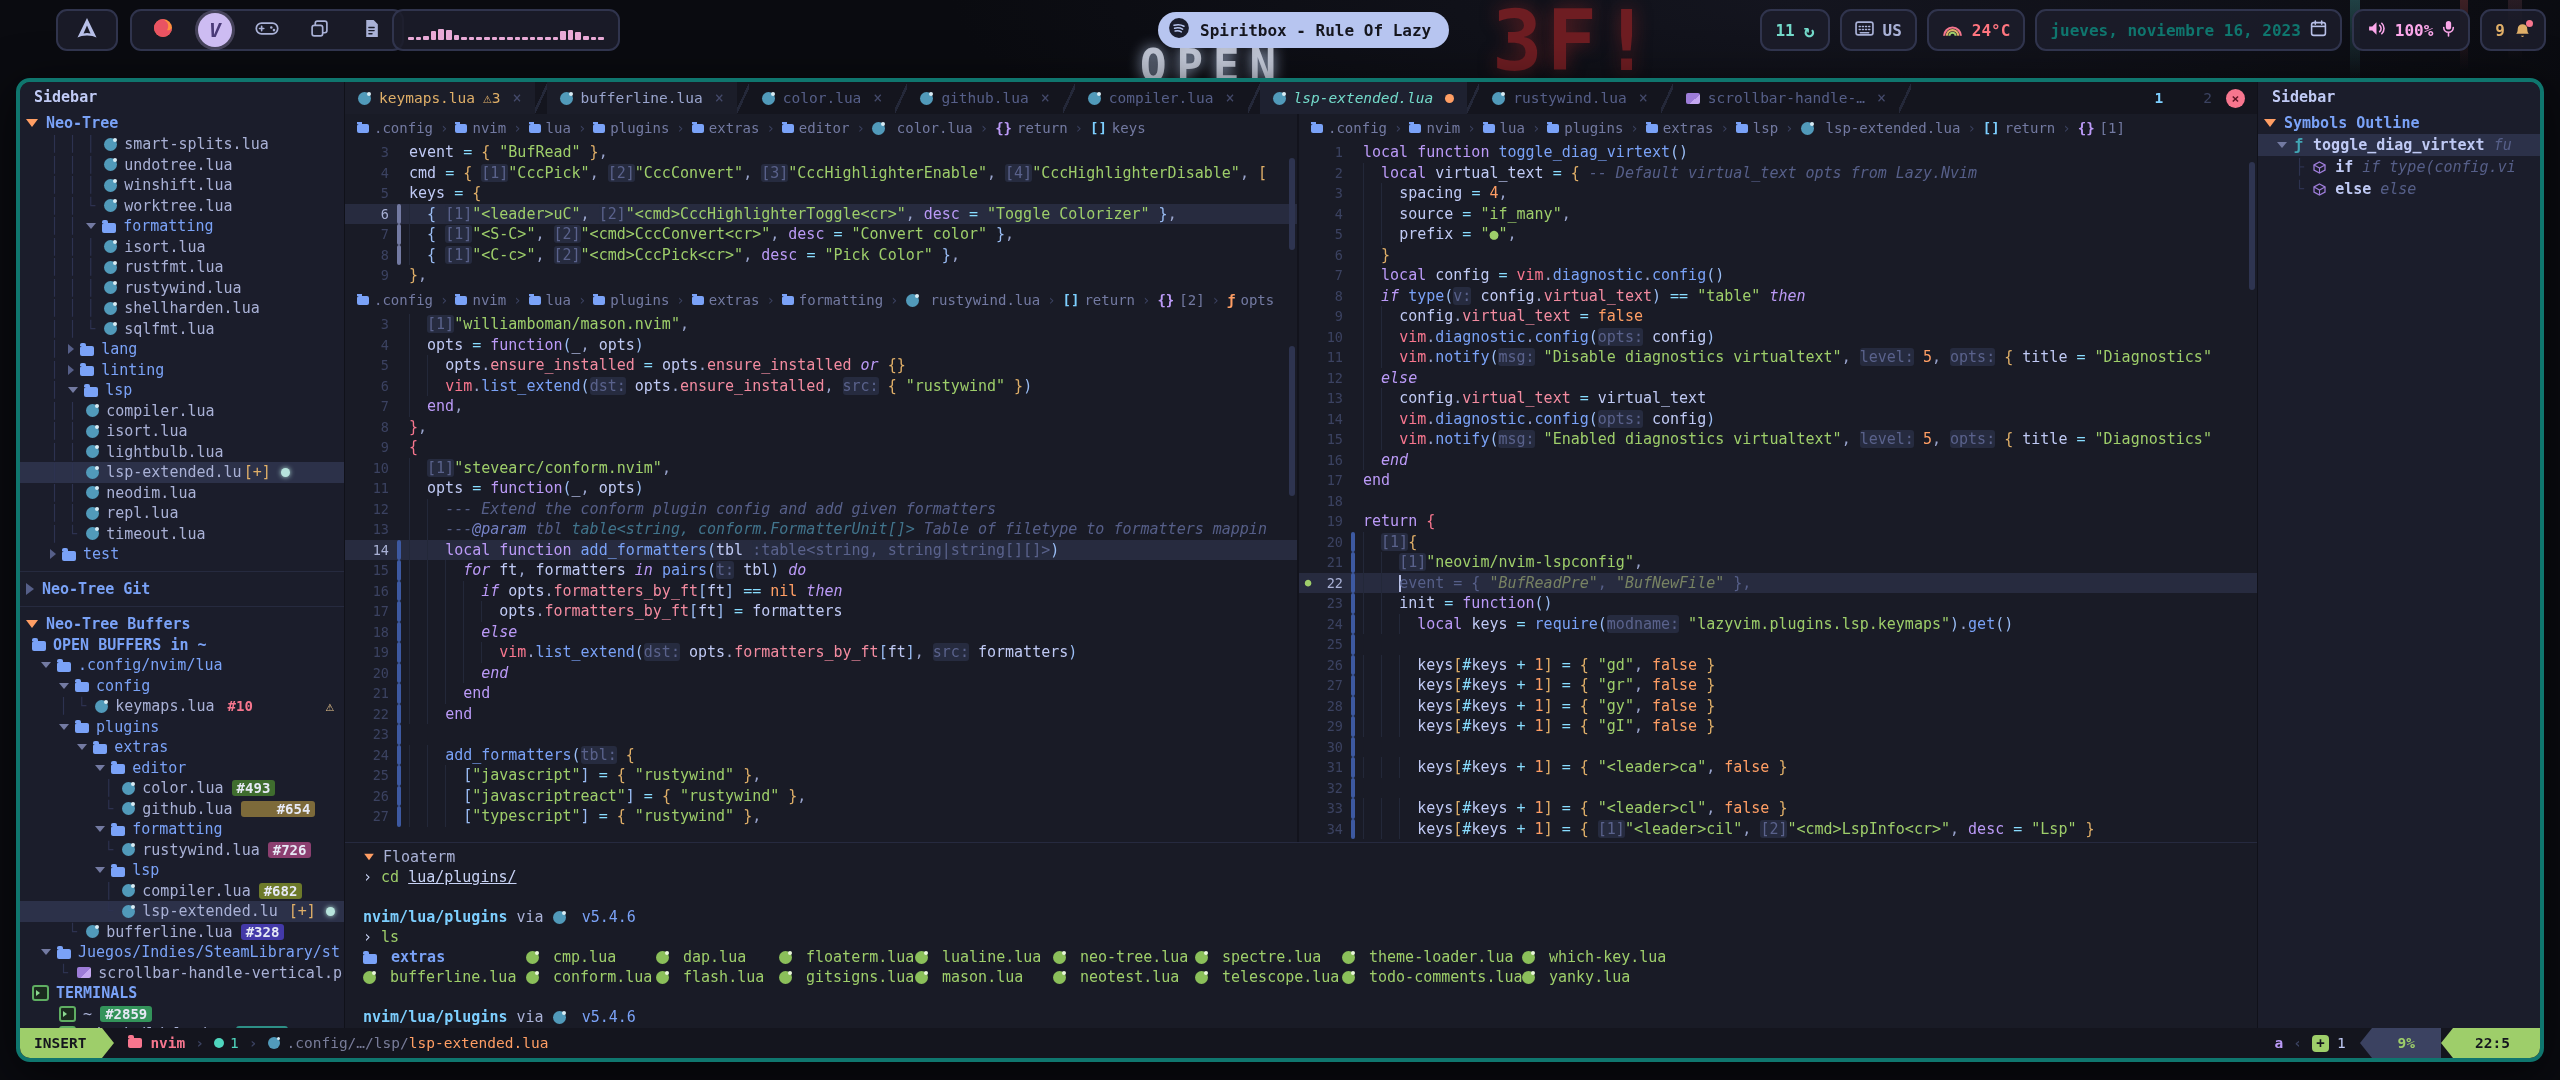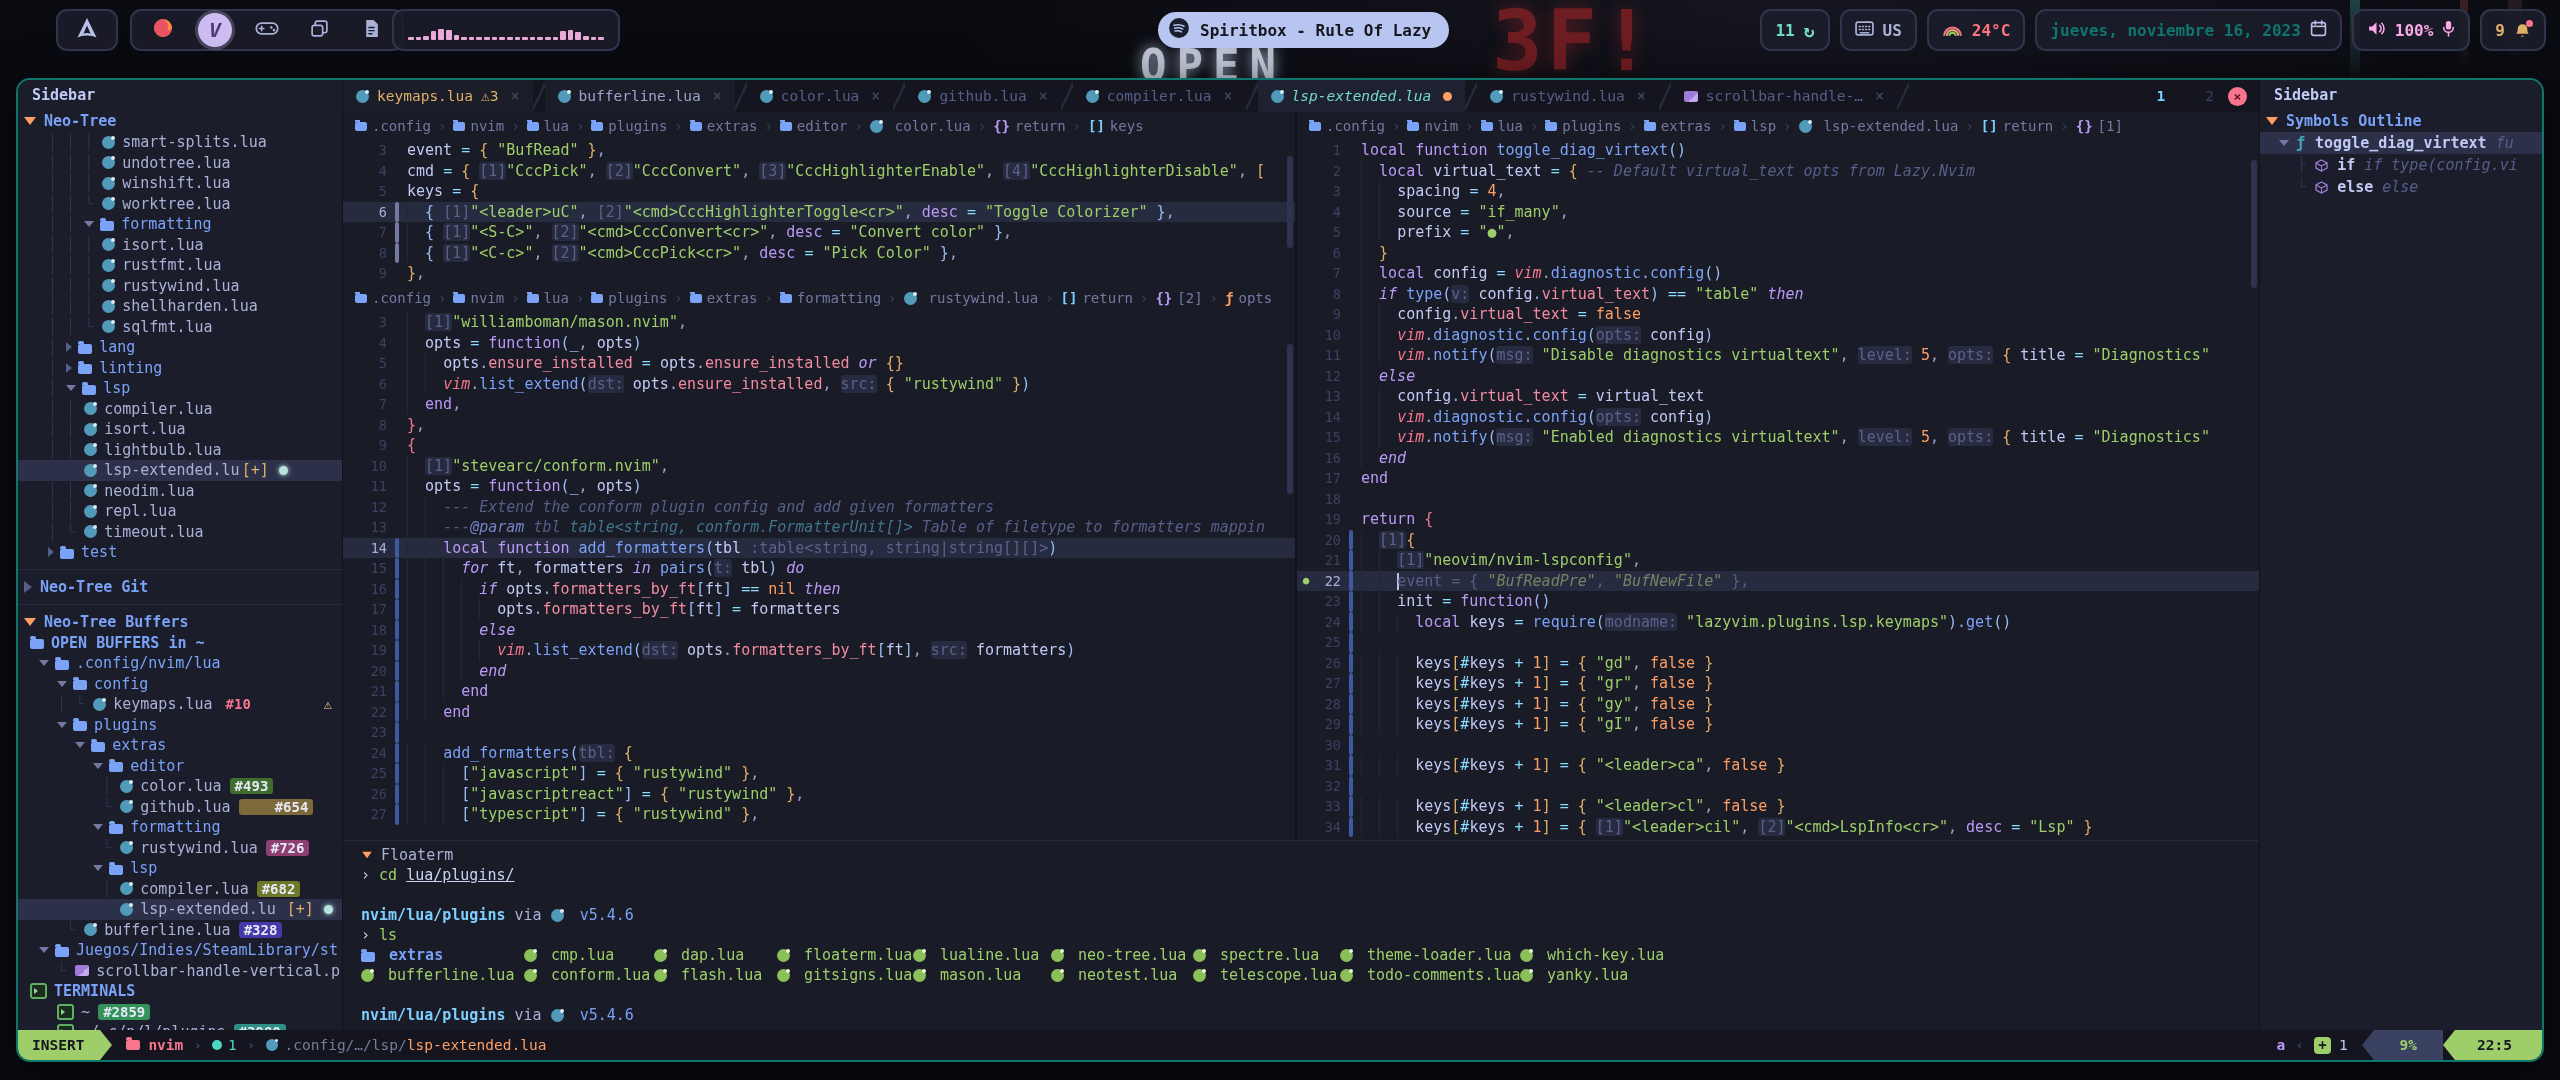--- a/index.html
+++ b/index.html
@@ -30,21 +30,21 @@
      display:flex;align-items:center;gap:10px;padding:0 18px 0 10px;color:#15161e;font-weight:bold;font-size:16px;}
   #tb-right{position:absolute;right:14px;top:9px;display:flex;gap:10px;}
   .widget{position:static !important;display:flex;align-items:center;gap:9px;height:42px;
      background:rgba(27,29,42,.88);border:2px solid #30344d;border-radius:11px;padding:0 13px;box-sizing:border-box;
      font-size:16px;font-weight:bold;}
   .w-refresh{color:#73daca;font-size:18px;}
   .bell-wrap{position:relative;display:flex;}
   .bell-dot{position:absolute;right:-2px;top:-2px;width:7px;height:7px;border-radius:50%;background:#f7768e;}
   
   #window{position:absolute;left:16px;top:78px;width:2528px;height:984px;z-index:4;
-     background:#191b26;border:2px solid #0f766e;border-radius:14px;box-sizing:border-box;
+     background:#191b26;border:4px solid #0f766e;border-radius:14px;box-sizing:border-box;
      box-shadow:0 12px 50px rgba(0,0,0,.65);overflow:hidden;display:flex;flex-direction:column;}
   #win-body{flex:1;display:flex;min-height:0;}
   
   .sidebar{background:#1b1d2b;display:flex;flex-direction:column;overflow:hidden;font-size:15px;color:#a9b1d6;}
   #sidebar-left{width:324px;border-right:1px solid #101119;}
   #sidebar-right{width:282px;border-left:1px solid #101119;}
   .sb-title{height:30px;line-height:30px;padding-left:14px;color:#c0caf5;font-weight:bold;flex:none;}
   .sec-header{height:22px;display:flex;align-items:center;gap:8px;padding-left:6px;color:#7aa2f7;font-weight:bold;}
   .sec-sep{border-top:1px solid #262a3f;margin:6px 0;}
   .chev{width:0;height:0;flex:none;}
@@ -108,21 +108,21 @@
   .g-num{width:34px;flex:none;text-align:right;color:#3b4261;font-size:13.5px;padding-right:8px;box-sizing:border-box;}
   .cline.cur .g-num{color:#a9b1d6;}
   .g-sign{width:4px;flex:none;border-radius:2px;}
   .g-sign.a{background:#3d59a1;}
   .g-sign.c{background:#737aa2;}
   .ctext{padding-left:8px;color:#c0caf5;}
   .ind{display:inline-block;white-space:pre;box-shadow:inset 1px 0 0 #232839;}
   
   .tv{color:#c0caf5}.tk{color:#bb9af7}.tc{color:#bb9af7;font-style:italic}.tf{color:#7aa2f7}
   .ts{color:#9ece6a}.tn{color:#ff9e64}.to{color:#89ddff}.tp{color:#9aa5ce}.tpr{color:#f38ba0}
-  .tvm{color:#f7768e;font-style:italic}.tcm{color:#565f89;font-style:italic}
+  .tvm{color:#f7768e;}.tcm{color:#565f89;font-style:italic}
   .tdk{color:#7582c6;font-style:italic}.tdt{color:#41748c;font-style:italic}
   .tin{color:#5a628c;background:#262b3f;border-radius:3px}
   .tby{color:#e0af68}.tbb{color:#9abdf5}.tbr{color:#f7768e}
   .tdm{color:#565f89}.tds{color:#778262;font-style:italic}
   .cursor{display:inline-block;width:2px;height:17px;background:#b8c0e8;vertical-align:middle;margin-right:-2px;}
   .sb-v{position:absolute;right:2px;width:6px;border-radius:3px;background:#2e3450;}
   
   #floaterm{flex:1;border-top:1px solid #262a3f;padding:4px 0 0 18px;font-size:15px;line-height:20px;overflow:hidden;}
   .fheader{display:flex;align-items:center;gap:8px;color:#a9b1d6;height:20px;}
   .fline{height:20px;white-space:pre;display:flex;align-items:center;}

